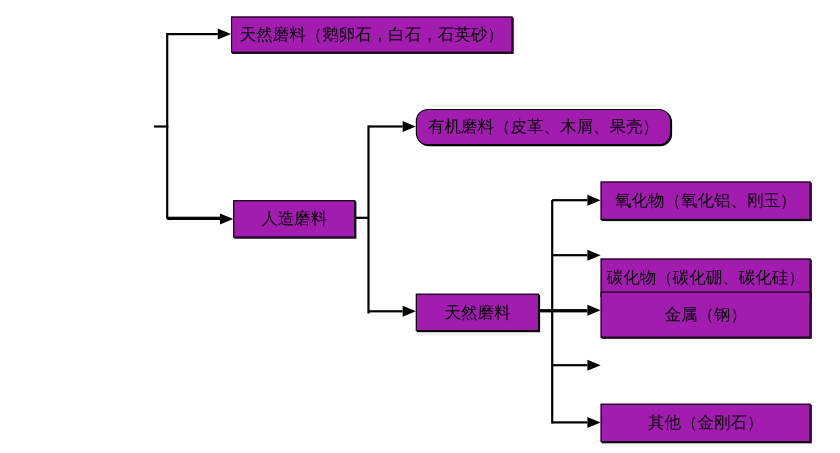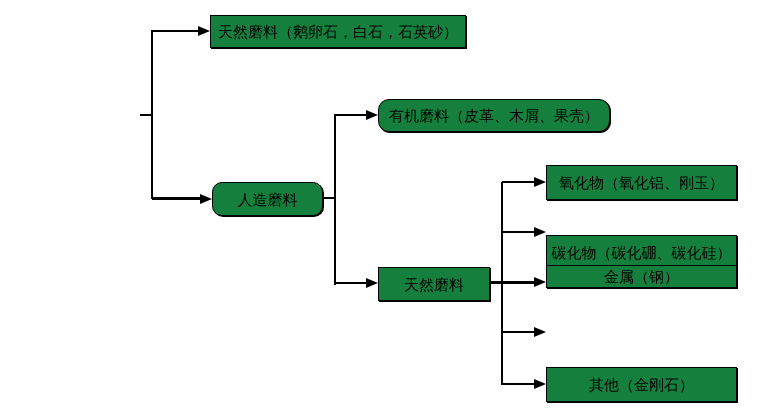--- a/index.html
+++ b/index.html
@@ -11,21 +11,21 @@
   .canvas {
     position: relative;
     width: 764px;
     height: 412px;
     background: #ffffff;
     overflow: hidden;
   }
   .node {
     position: absolute;
     box-sizing: border-box;
-    background: #15803d;
+    background: #a21caf;
     border: 1px solid #000000;
     box-shadow: 1px 1px 0 0 #000000;
     display: flex;
     align-items: center;
     justify-content: center;
     font-size: 15px;
     line-height: 1;
     color: #000000;
     white-space: nowrap;
   }
@@ -43,31 +43,31 @@
   }
 </style>
 </head>
 <body>
 
 <div class="canvas">
 
 
   <div class="node" style="left:210px; top:15px; width:256px; height:33px;">天然磨料（鹅卵石，白石，石英砂）</div>
 
-  <div class="node" style="left:212px; top:182px; width:111px; height:34px;border-radius:10px;">人造磨料</div>
+  <div class="node" style="left:212px; top:182px; width:111px; height:34px;">人造磨料</div>
 
   <div class="node" style="left:378px; top:99px; width:232px; height:33px;border-radius:11px;">有机磨料（皮革、木屑、果壳）</div>
 
   <div class="node" style="left:378px; top:267px; width:112px; height:34px;">天然磨料</div>
 
   <div class="node" style="left:546px; top:165px; width:191px; height:35px;">氧化物（氧化铝、刚玉）</div>
 
   <div class="node" style="left:546px; top:215px; width:191px; height:35px;margin-top:20px;">碳化物（碳化硼、碳化硅）</div>
 
-  <div class="node" style="left:546px; top:265px; width:191px; height:23px;">金属（钢）</div>
+  <div class="node" style="left:546px; top:265px; width:191px; height:42px;">金属（钢）</div>
 
 
   <div class="node" style="left:546px; top:367px; width:191px; height:35px;">其他（金刚石）</div>
 
   <div class="line" style="left:140px; top:114px; width:13px; height:2px;"></div>
   <div class="line" style="left:151px; top:30px; width:2px; height:169px;"></div>
 
   <div class="line" style="left:152px; top:30px; width:46px; height:2px;"></div>
   <div class="arrow" style="left:198px; top:26px;"></div>
 

